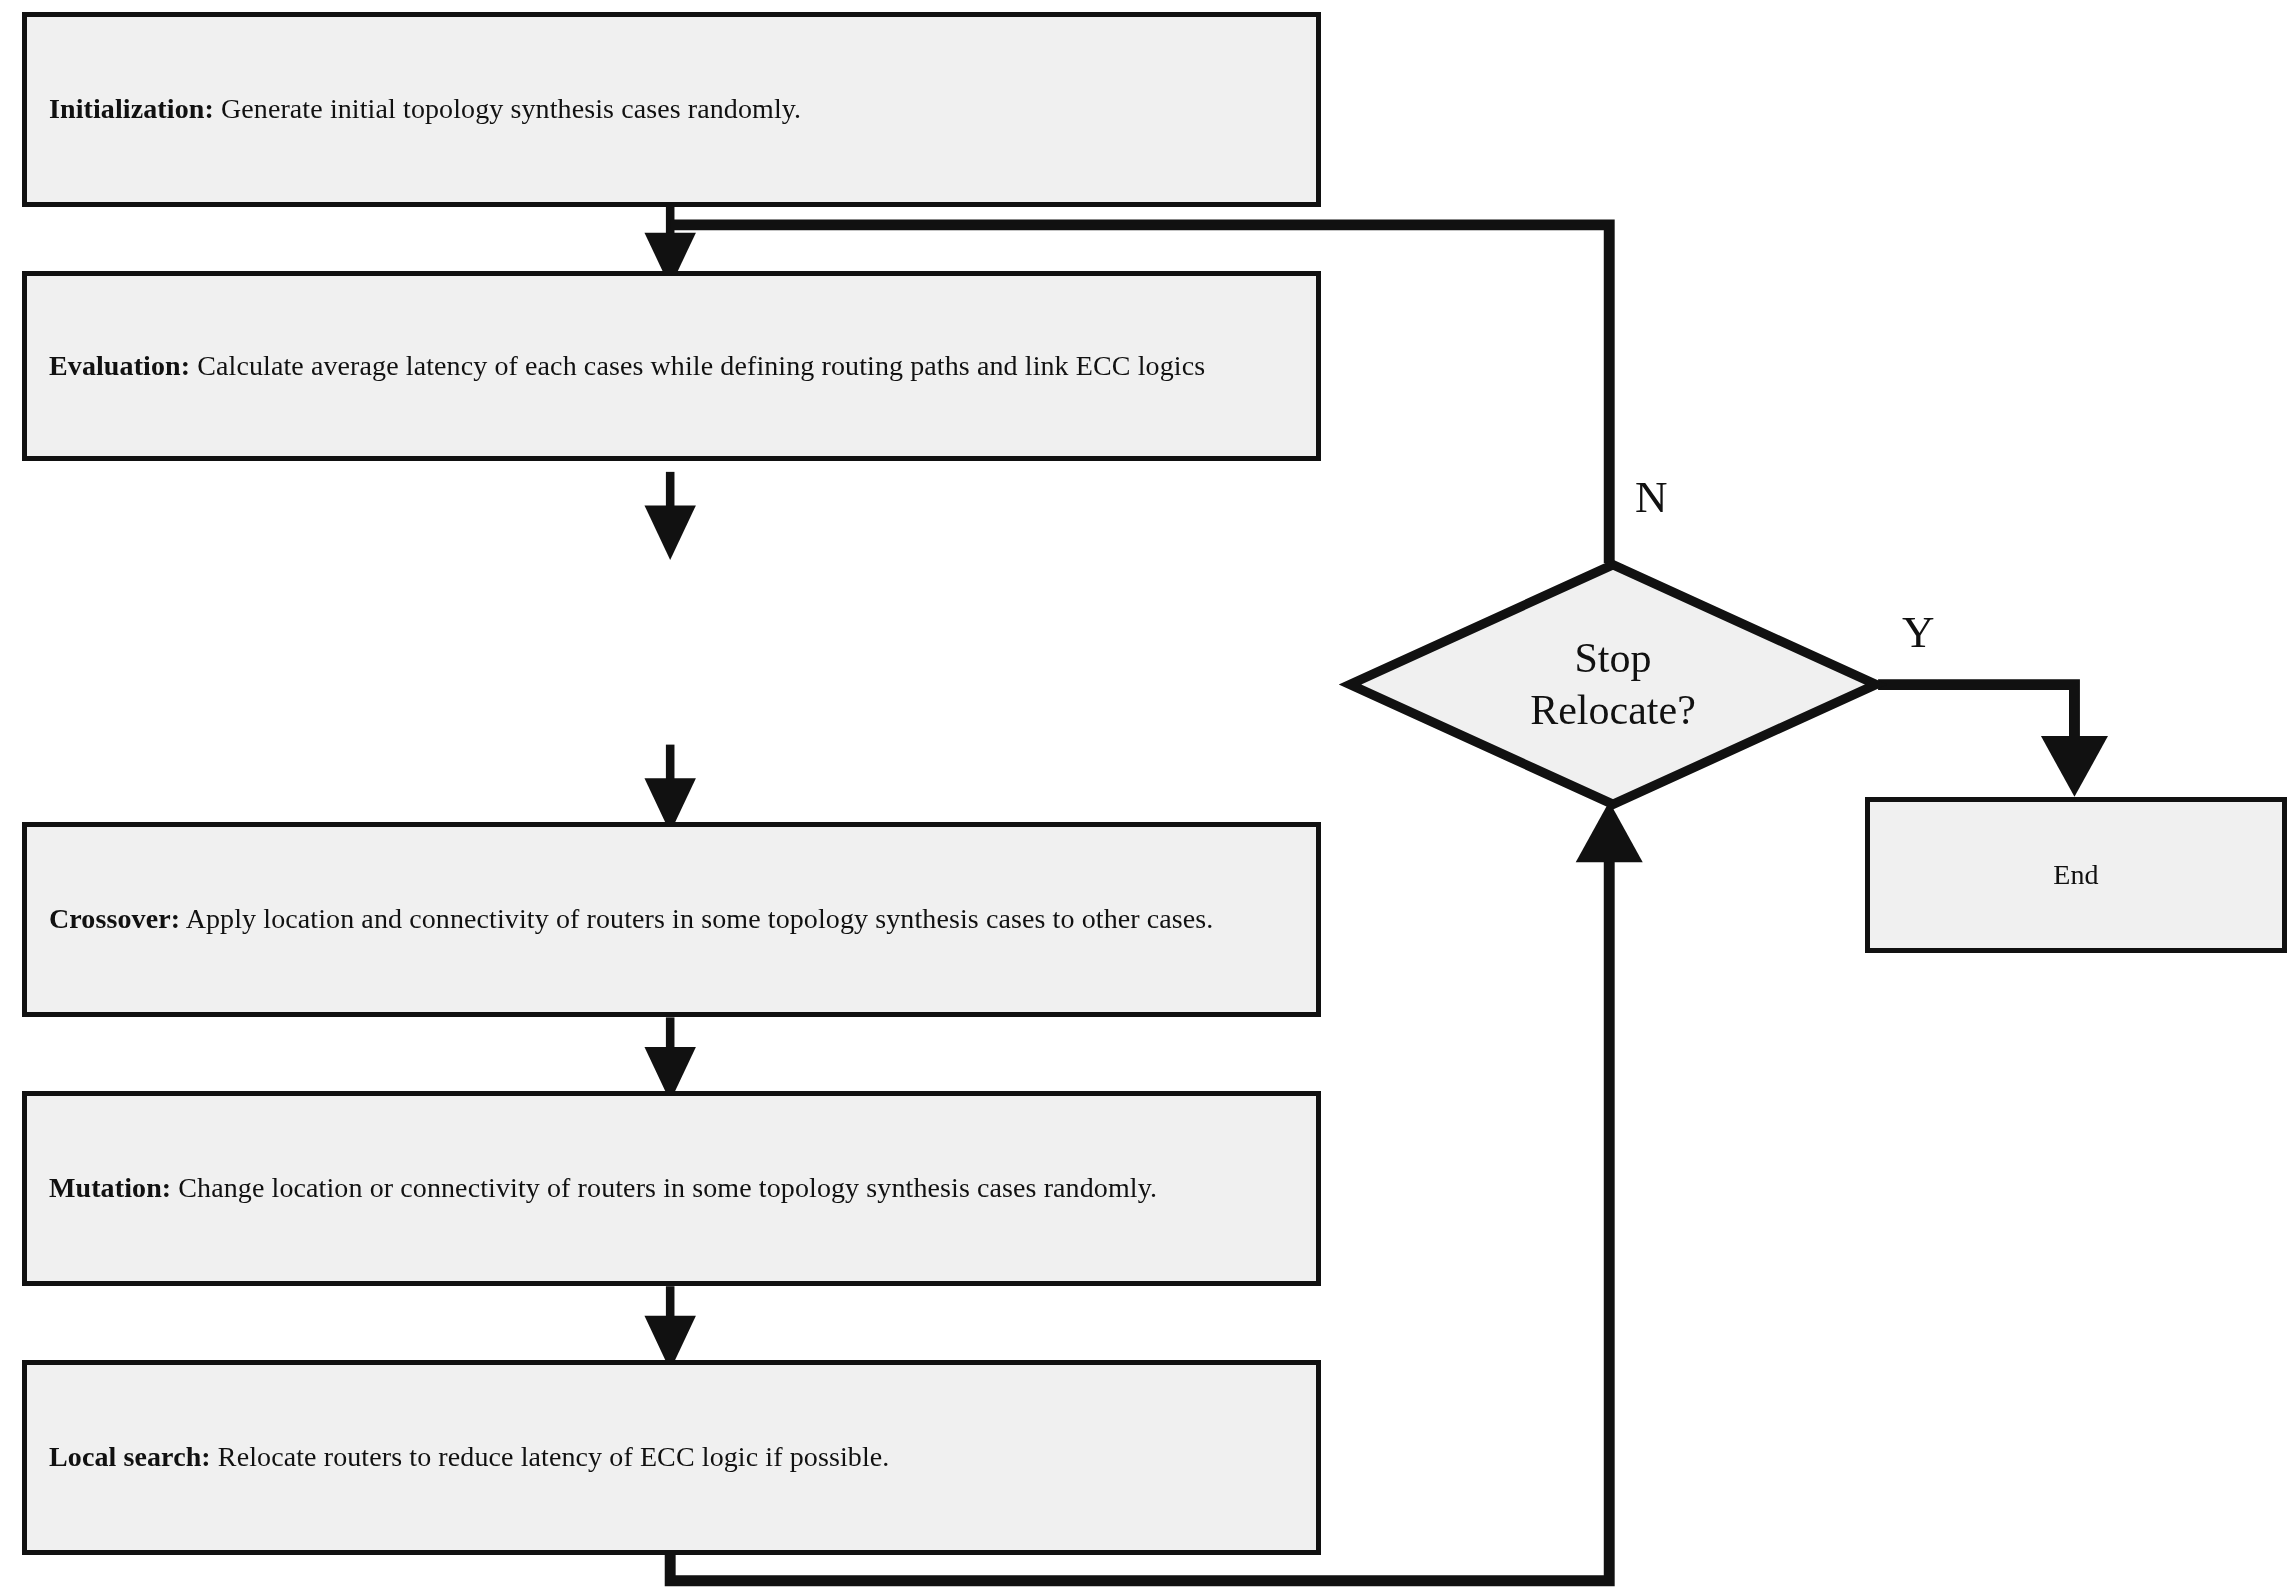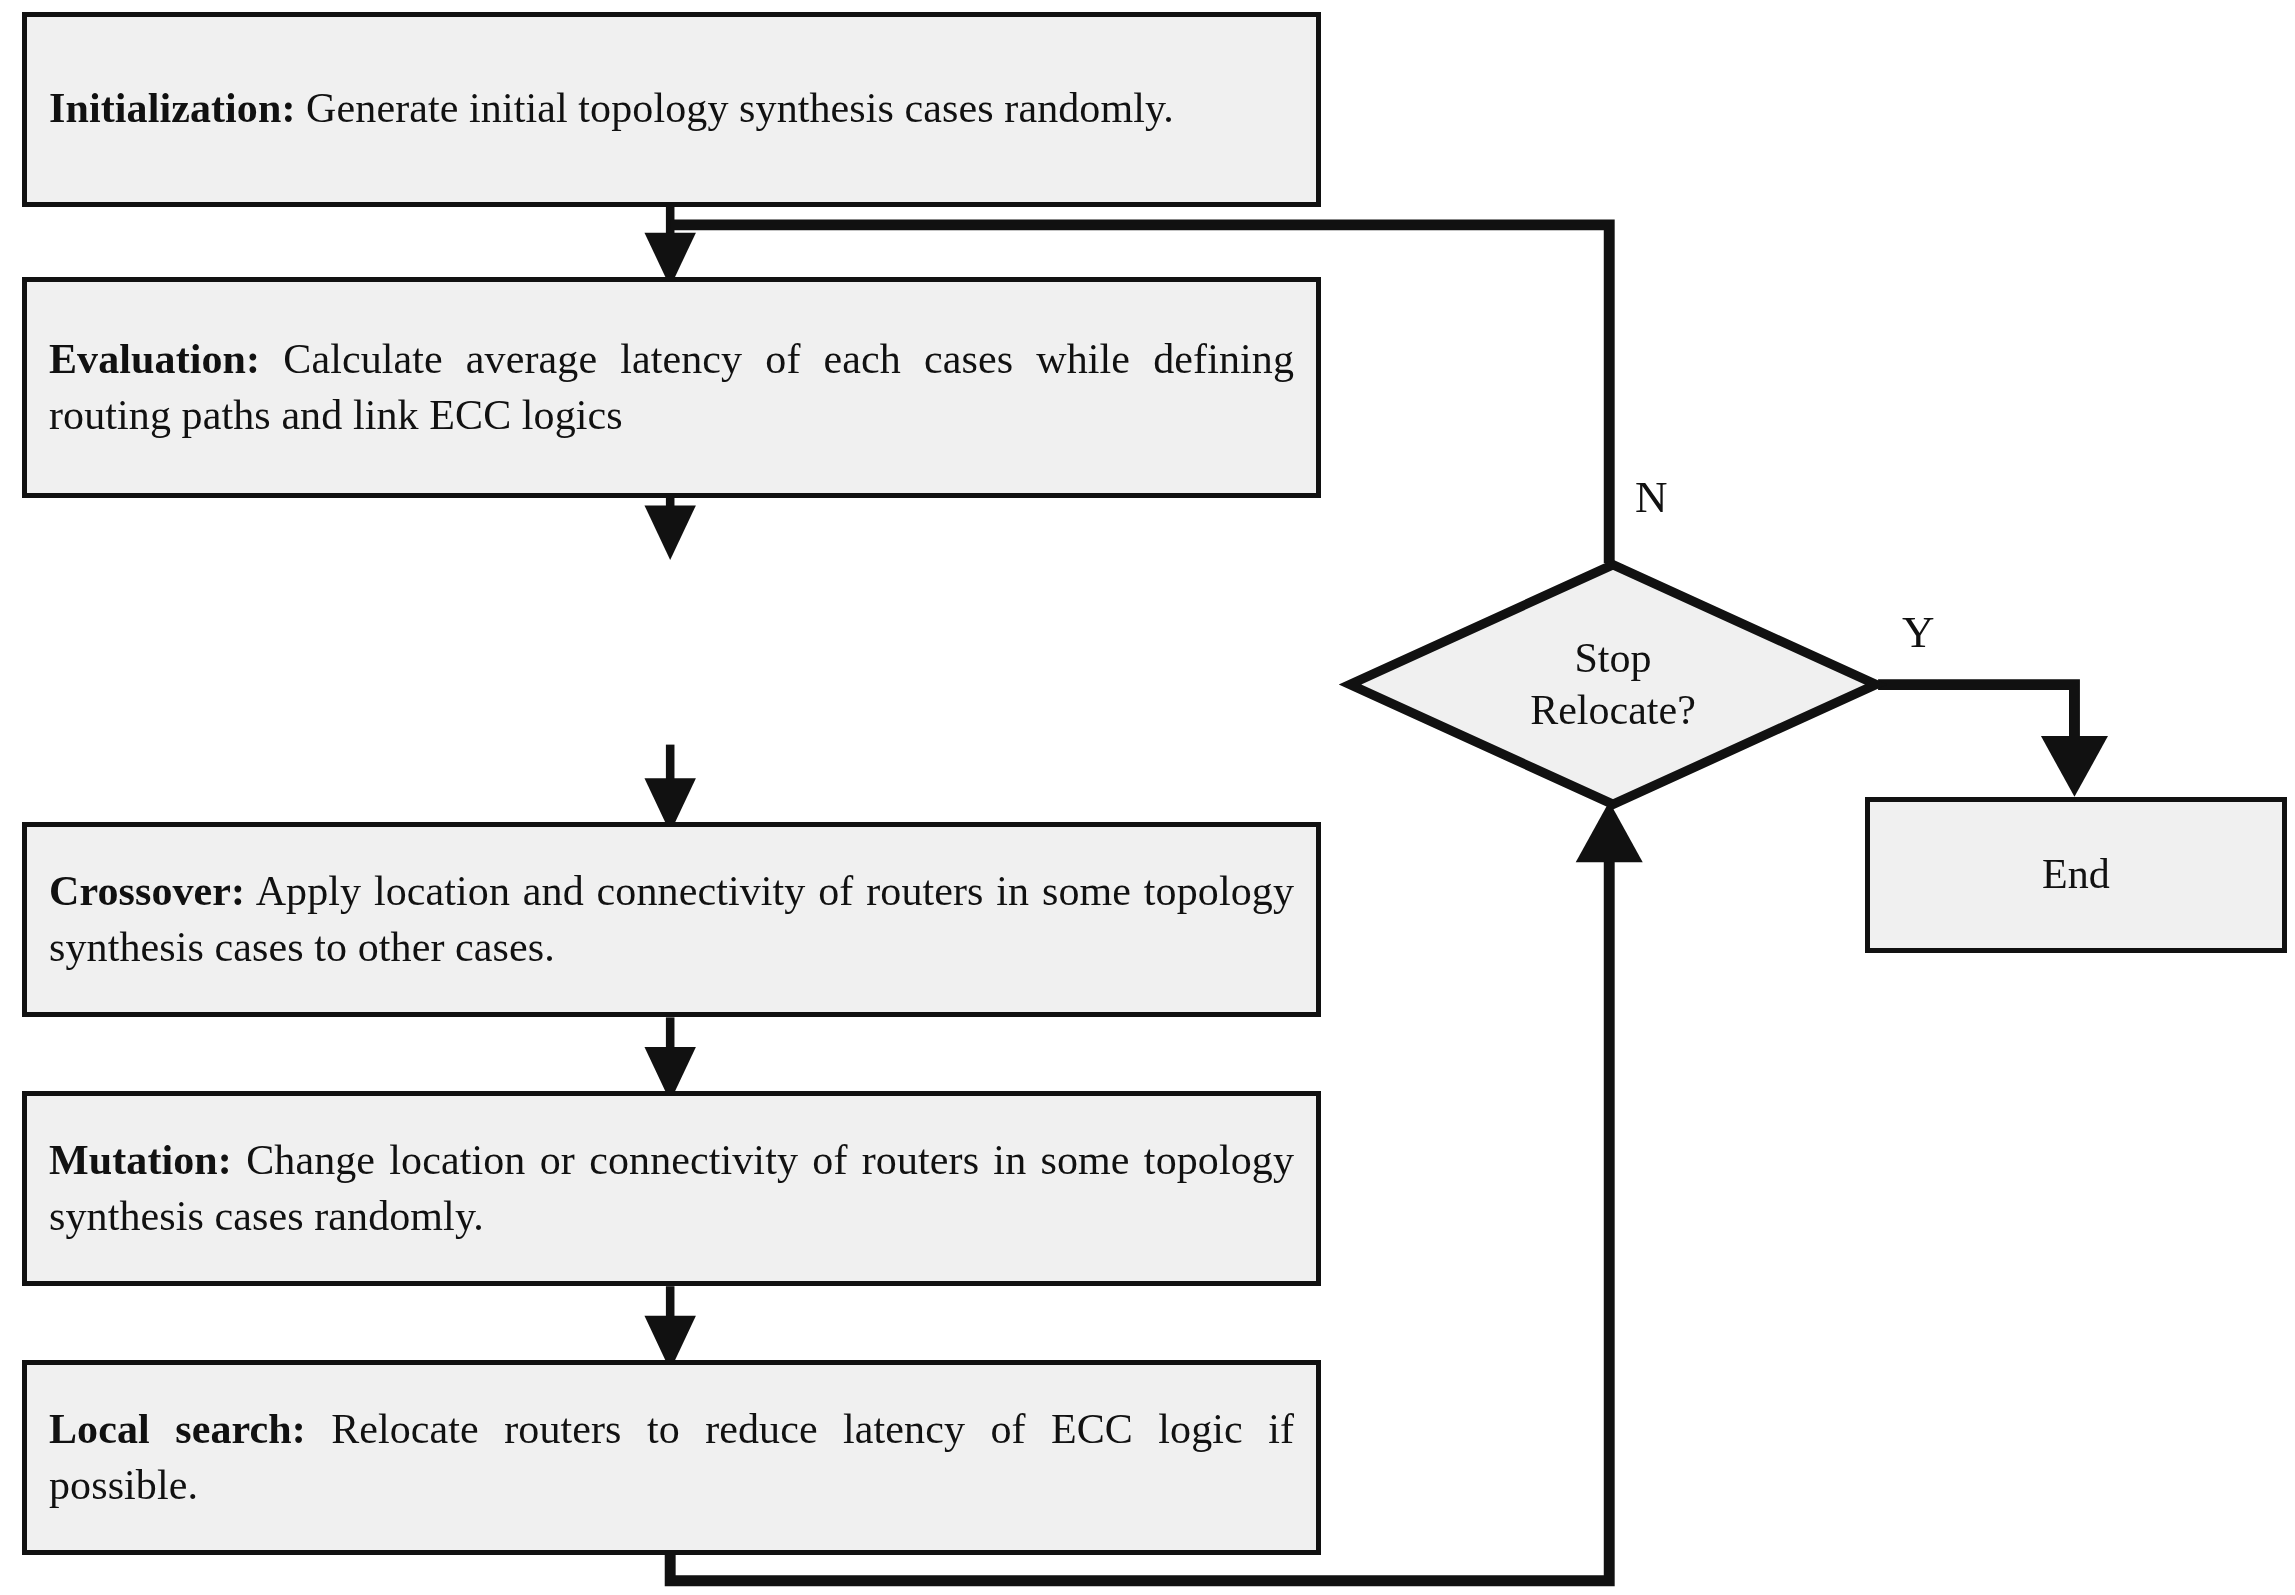--- a/index.html
+++ b/index.html
@@ -21,21 +21,21 @@
   .node {
     position: absolute;
     box-sizing: border-box;
     background: #f0f0f0;
     border: 5.5px solid #111111;
     display: flex;
     align-items: center;
     padding: 0 22px;
   }
   .node .txt {
-    font-size: 42px;
+    font-size: 28px;
     line-height: 1.32;
     color: #111111;
     text-align: justify;
     text-justify: inter-word;
     width: 100%;
     letter-spacing: 0.1px;
   }
   .node .txt b {
     font-weight: bold;
   }
@@ -135,21 +135,21 @@
       <polygon class="arrowhead" points="2662,1022 2619,944 2705,944"></polygon>
     </g>
   </svg>
 
   <div class="node" style="left:22px; top:11.7px; width:1299px; height:195px;">
     <div class="txt">
       <b>Initialization:</b><span> Generate initial topology synthesis cases randomly.</span>
     </div>
   </div>
 
-  <div class="node" style="left:22px; top:277px; width:1299px; height:221px;">
+  <div class="node" style="left:22px; top:271px; width:1299px; height:190px;">
     <div class="txt">
       <b>Evaluation:</b><span> Calculate average latency of each cases while defining routing paths and link ECC logics</span>
     </div>
   </div>
 
 
   <div class="node" style="left:22px; top:822px; width:1299px; height:195px;">
     <div class="txt">
       <b>Crossover:</b><span> Apply location and connectivity of routers in some topology synthesis cases to other cases.</span>
     </div>

